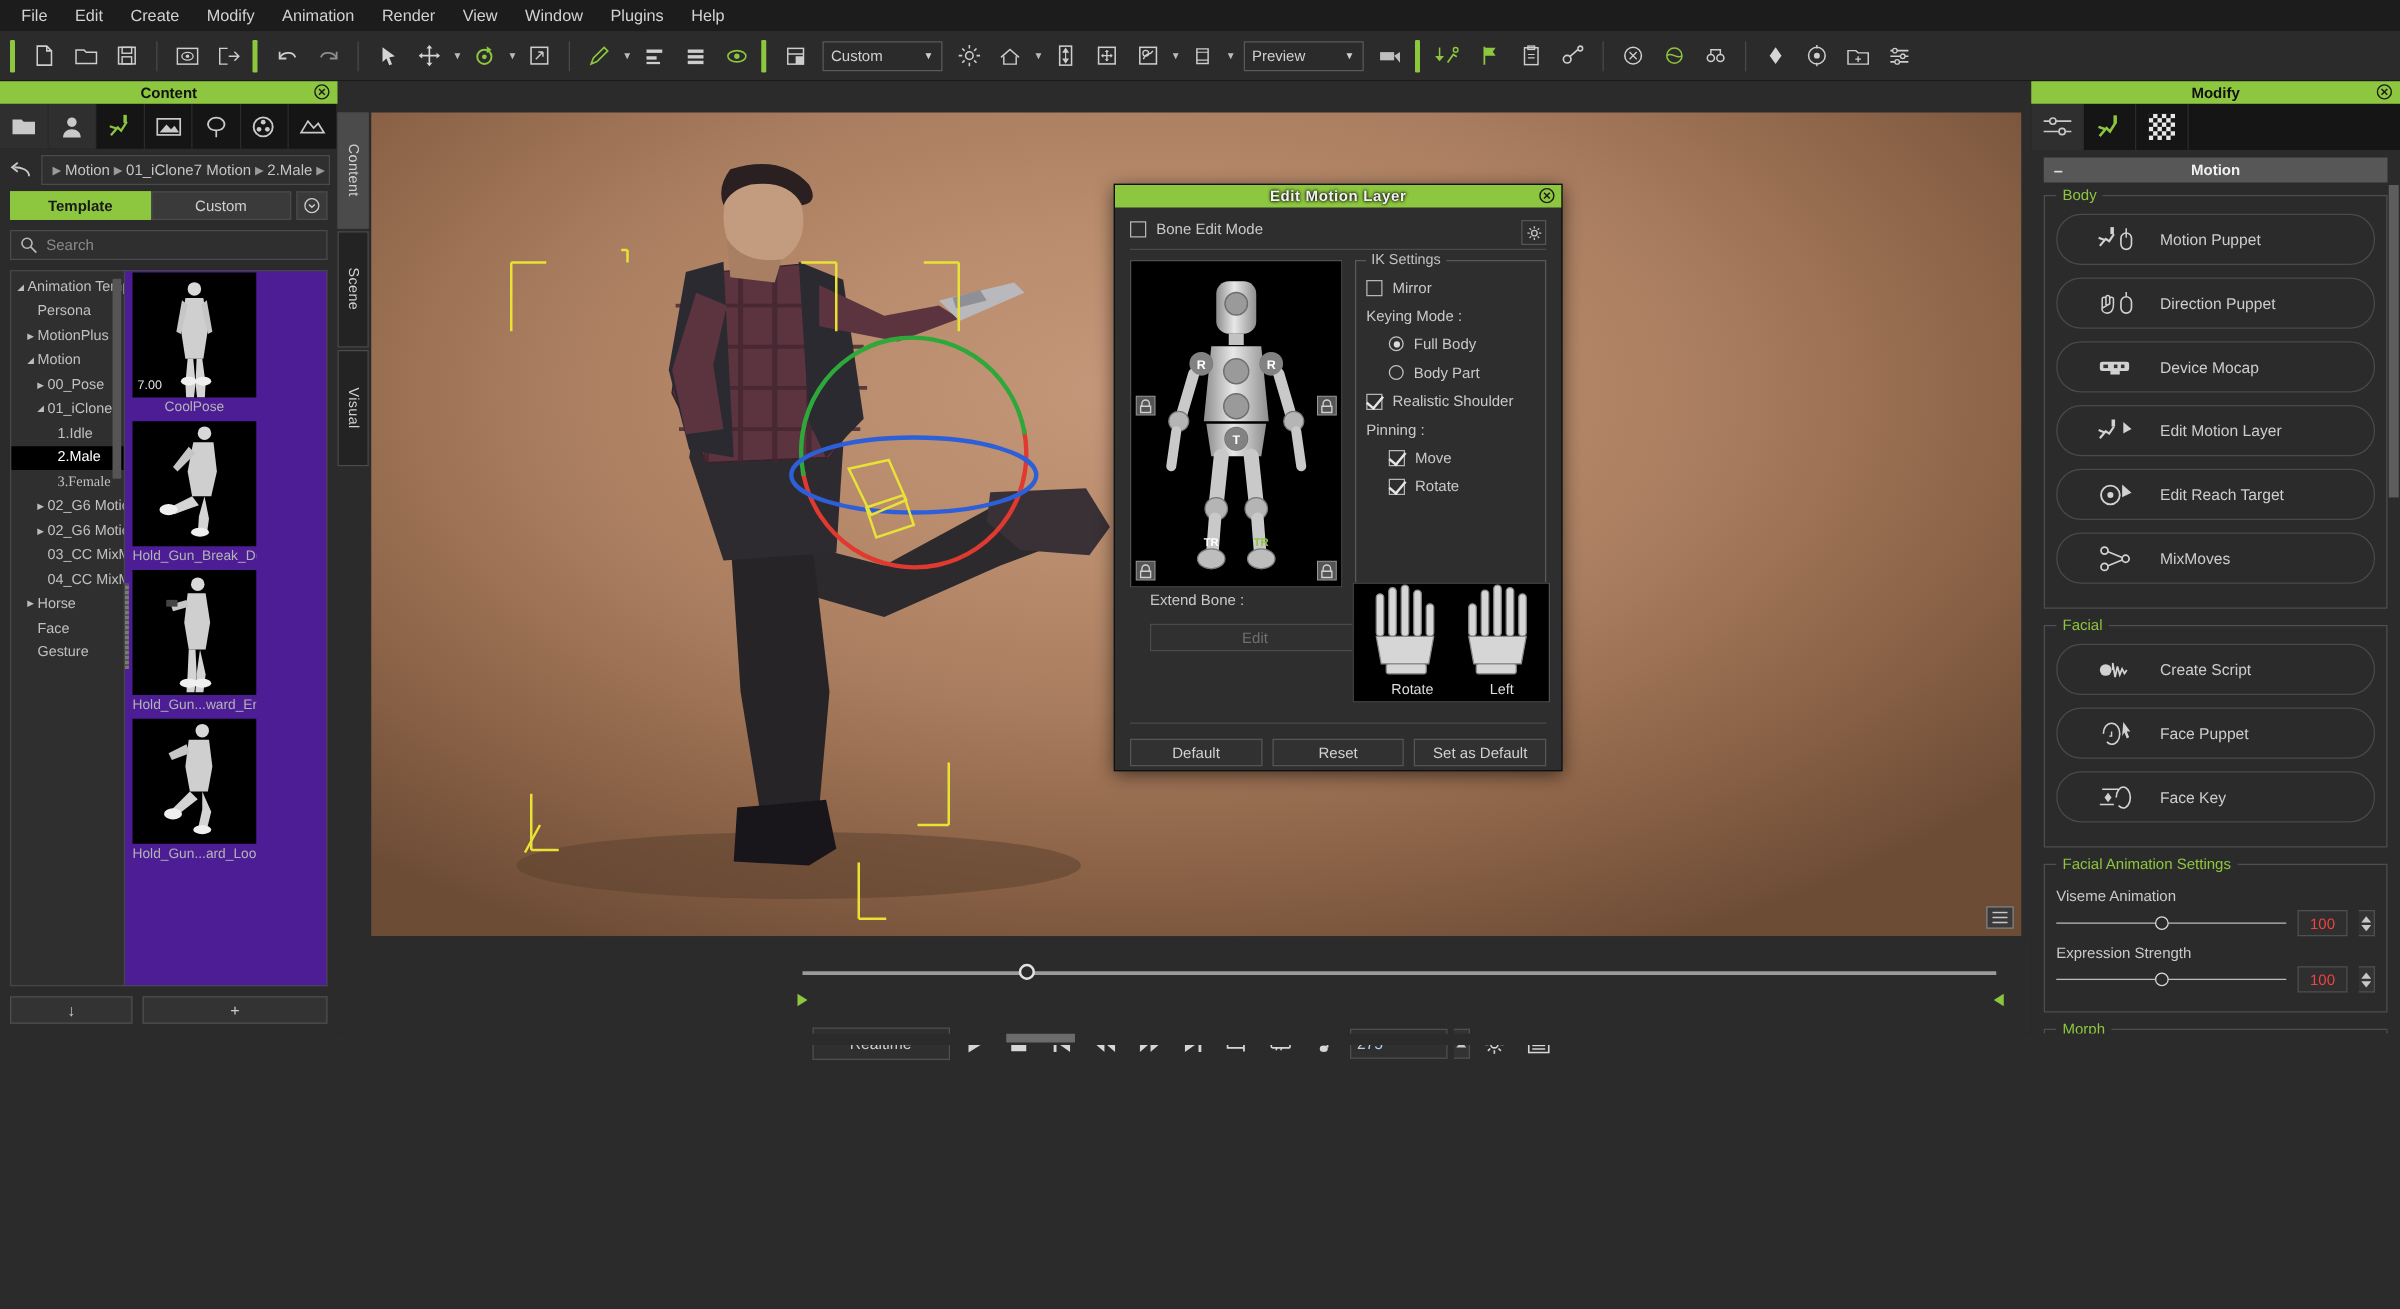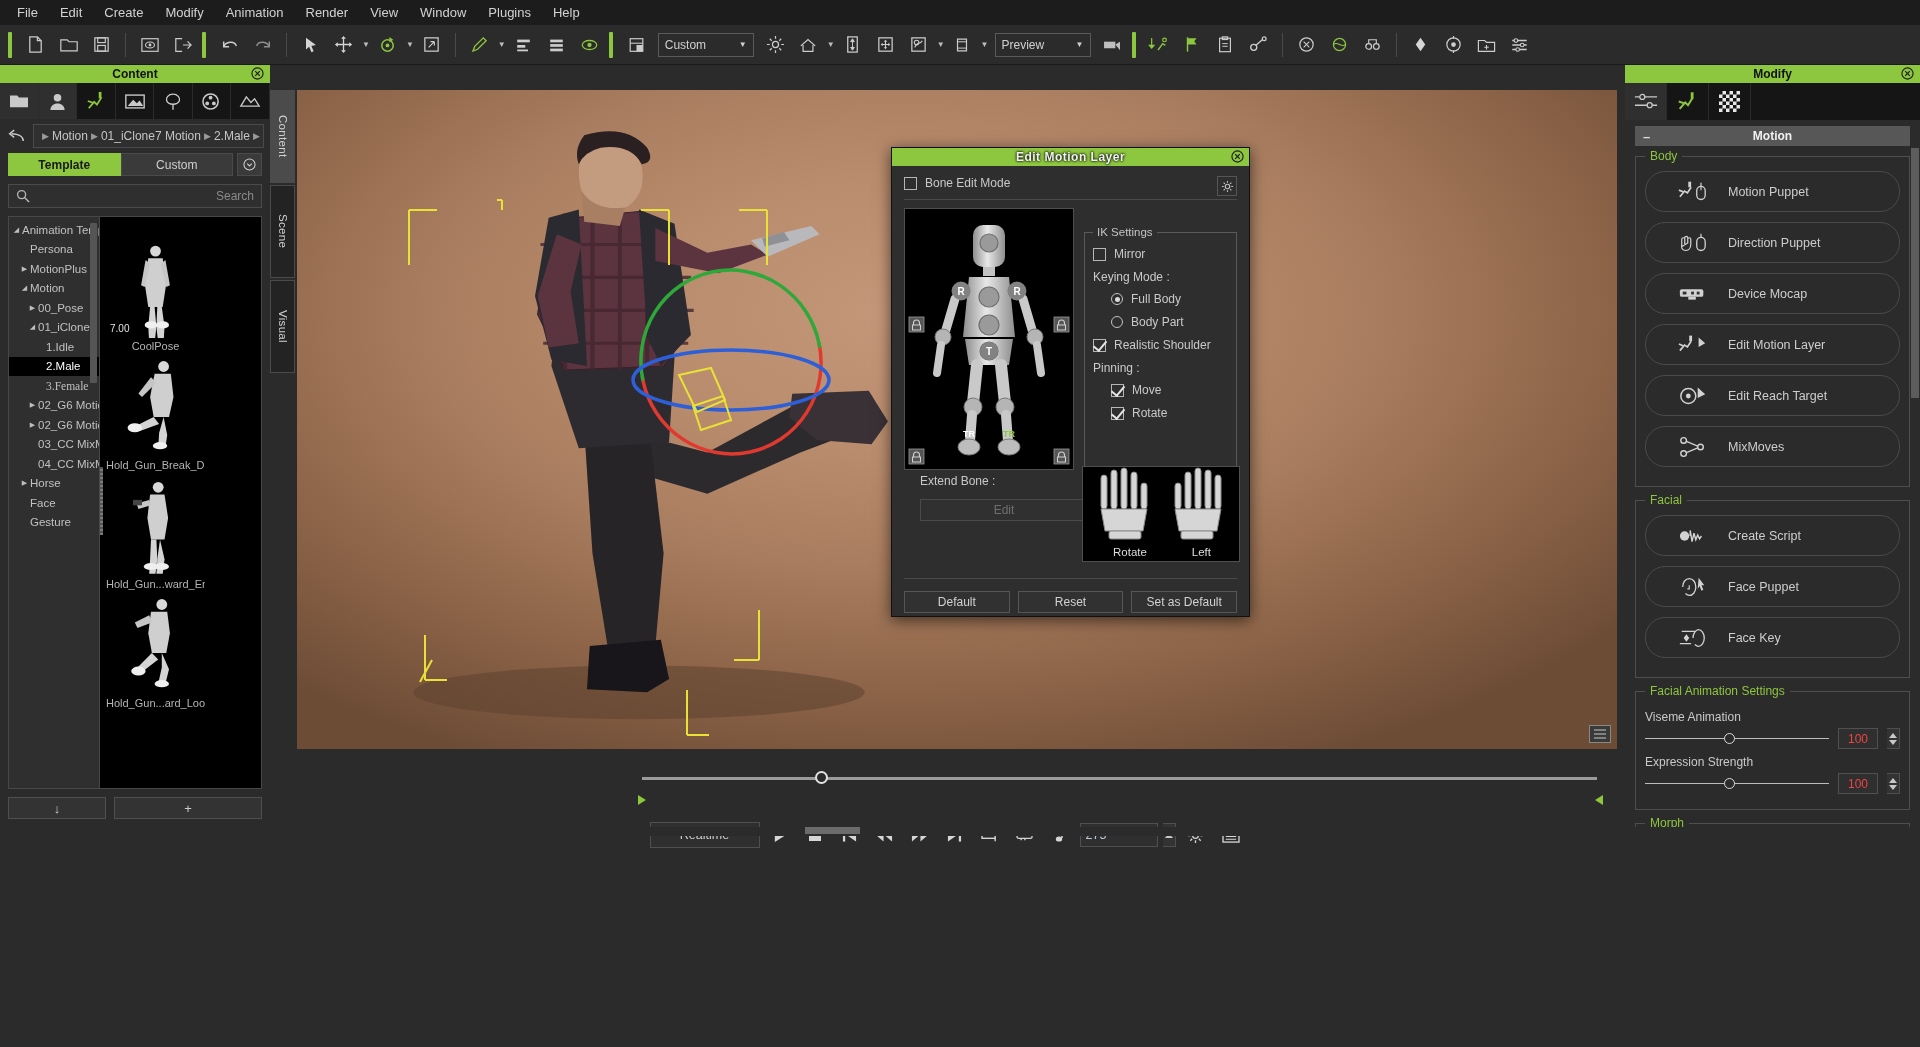--- a/index.html
+++ b/index.html
@@ -44,31 +44,31 @@
   .crumb .arr { font-size:9px; color:#9a9a9a; }
   .tc-tabs { display:flex; height:23px; margin:0 8px; align-items:stretch;}
   .tct { flex:1; display:flex; align-items:center; justify-content:center; font-size:12px;
          background:#3a3a3a; color:#cfcfcf; border:1px solid #4a4a4a; cursor:default;}
   .tct.on { background:#8dc63f; color:#1a1a1a; font-weight:bold; border-color:#8dc63f;}
   .tct-more{ width:25px; display:flex;align-items:center;justify-content:center;
              border:1px solid #4a4a4a; background:#3a3a3a; margin-left:4px;}
   .searchrow { margin:8px; height:24px; border:1px solid #4a4a4a; background:#2f2f2f;
                display:flex; align-items:center; padding:0 7px; gap:7px;}
   .searchrow input{ flex:1; background:transparent; border:0; outline:none; color:#cfcfcf; font-size:12px;
-                    font-family:"Liberation Sans", sans-serif;text-align:right;}
+                    font-family:"Liberation Sans", sans-serif;}
   .searchrow input::placeholder{ color:#8a8a8a;}
   .browse { flex:1; display:flex; margin:0 8px; min-height:0; gap:0; }
   .tree { width:92px; background:#2f2f2f; border:1px solid #474747; overflow:hidden;
           font-size:11.5px; padding-top:3px; position:relative;}
   .tnode { height:19.5px; display:flex; align-items:center; color:#c0c0c0; white-space:nowrap;
            padding-right:2px; cursor:default;}
   .tnode.sel { background:#000; color:#fff;}
   .tnode .tri { width:11px; font-size:7px; color:#bdbdbd; flex:0 0 11px; text-align:center;}
-  .thumbs { flex:1; background:#000000; border:1px solid #474747; border-left:0; overflow:hidden;
-            position:relative; padding:21px 0 0 6px;}
+  .thumbs { flex:1; background:#4c1d95; border:1px solid #474747; border-left:0; overflow:hidden;
+            position:relative; padding:1px 0 0 6px;}
   .thumb { width:99px; margin-bottom:5px;}
   .thumb .img { width:99px; height:100px; background:#000; position:relative; overflow:hidden;
                 display:flex; align-items:flex-end; justify-content:center;}
   .thumb .dur { position:absolute; left:4px; bottom:4px; font-size:10px; color:#e2e2e2;}
   .thumb .cap { font-size:11px; color:#b4b4b4; text-align:center; margin-top:2px; white-space:nowrap;
                 overflow:hidden; text-overflow:clip;}
   .figsvg{ display:block; }
   .tscroll{ position:absolute; right:2px; top:6px; width:7px; height:160px; background:#555; border-radius:1px;}
   .tscroll2{ position:absolute; left:-4px; top:250px; width:7px; height:68px; background:#6a6a6a;
              background-image:repeating-linear-gradient(0deg,#7a7a7a 0 2px,#555 2px 4px);}
@@ -103,21 +103,21 @@
   .chk{ width:13px; height:13px; border:1px solid #b6b6b6; background:#2e2e2e; position:relative;
         flex:0 0 13px;}
   .chk.on::after{ content:""; position:absolute; left:2px; top:-2px; width:6px; height:11px;
         border:solid #e6e6e6; border-width:0 2px 2px 0; transform:rotate(40deg);}
   .lbl{ font-size:12px; color:#c9c9c9;}
   .gear-btn{ position:absolute; right:12px; top:10px; width:20px; height:20px; border:1px solid #555;
              display:flex; align-items:center; justify-content:center;}
   .dlg-hr{ height:1px; background:#4a4a4a; margin:9px 0 8px;}
   .dlg-cols{ display:flex; gap:10px; }
   .bonepad{ width:170px; height:262px; background:#000; border:1px solid #4f4f4f; position:relative;}
-  .ikbox{ flex:1; border:1px solid #5a5a5a; position:relative; padding:14px 8px 8px 8px; height:262px;margin-top:24px;}
+  .ikbox{ flex:1; border:1px solid #5a5a5a; position:relative; padding:14px 8px 8px 8px; height:262px;}
   .ikbox > .legend{ position:absolute; top:-7px; left:8px; background:#2e2e2e; padding:0 4px;
                     font-size:11.5px; color:#c2c2c2;}
   .ikrow{ display:flex; align-items:center; gap:8px; margin-bottom:9px;}
   .ikrow.ind{ padding-left:18px;}
   .radio{ width:12px; height:12px; border:1px solid #c2c2c2; border-radius:50%; position:relative; flex:0 0 12px;}
   .radio.on::after{ content:""; position:absolute; left:2.5px; top:2.5px; width:5px; height:5px;
                     border-radius:50%; background:#dcdcdc;}
   .secttl{ font-size:12px; color:#c9c9c9; margin:2px 0 8px;}
   .handsbox{ position:absolute; left:190px; top:300px; width:158px; height:96px; background:#000;
              border:1px solid #4f4f4f;}

